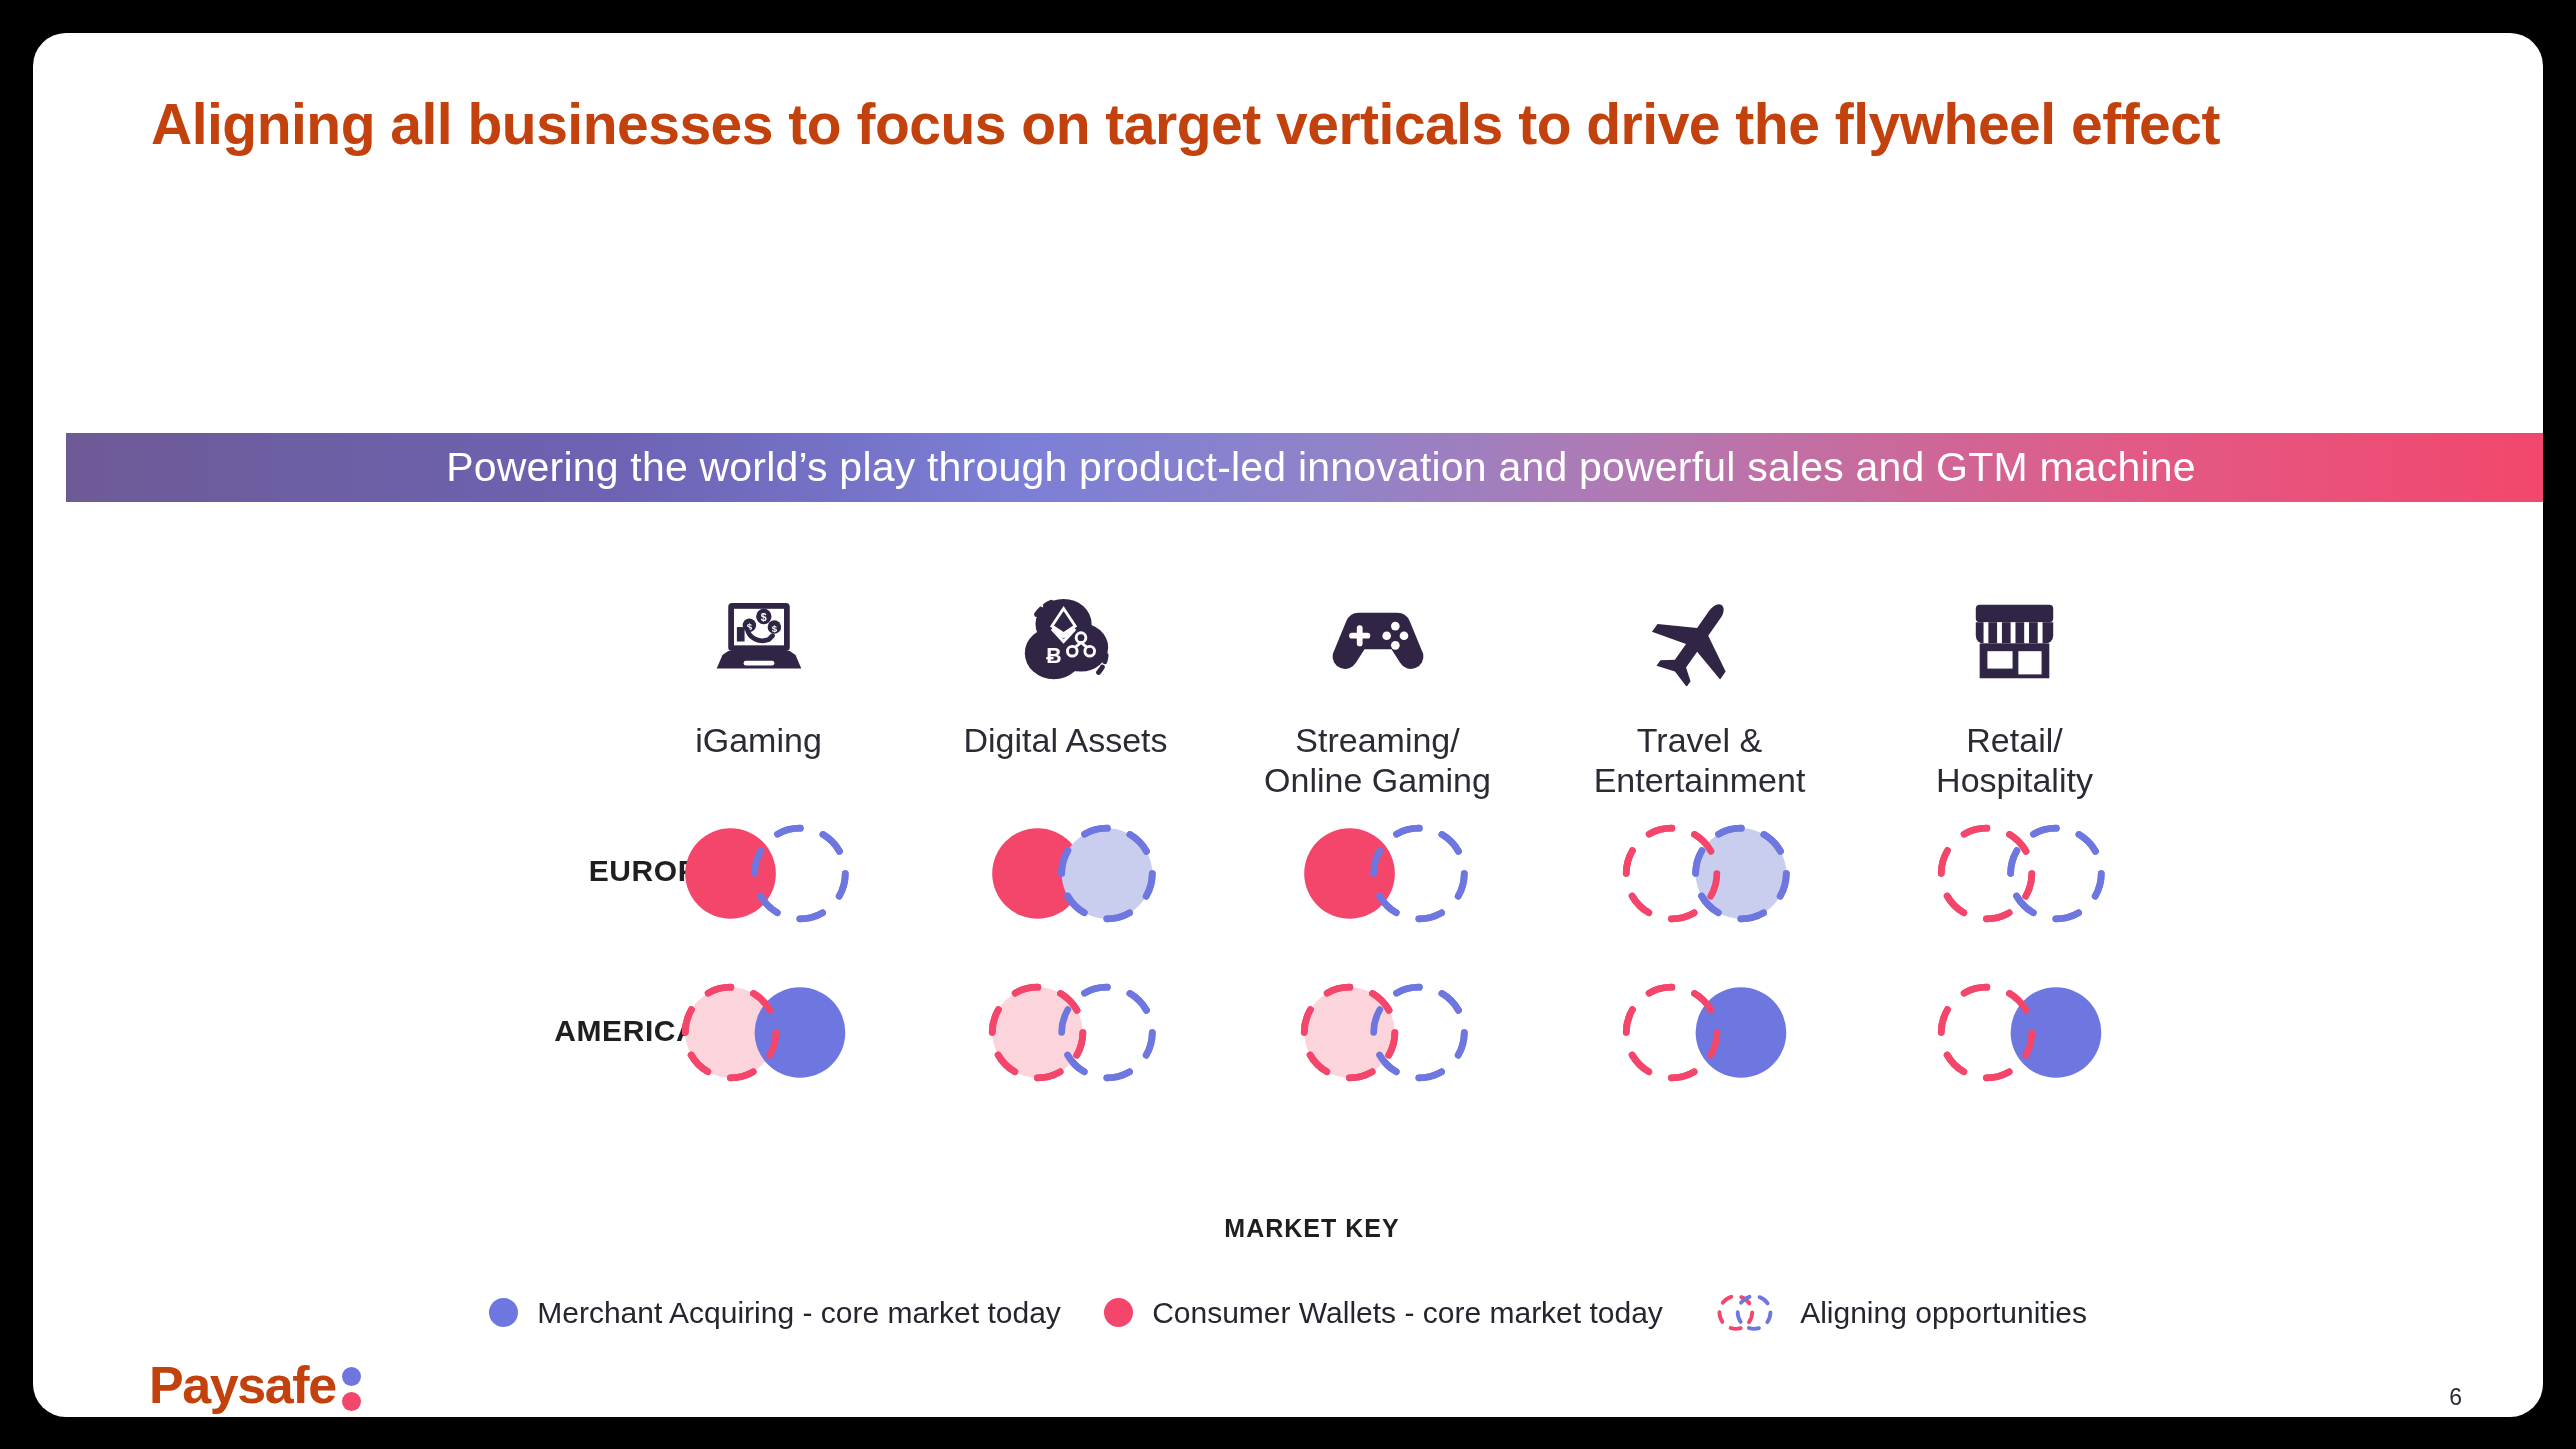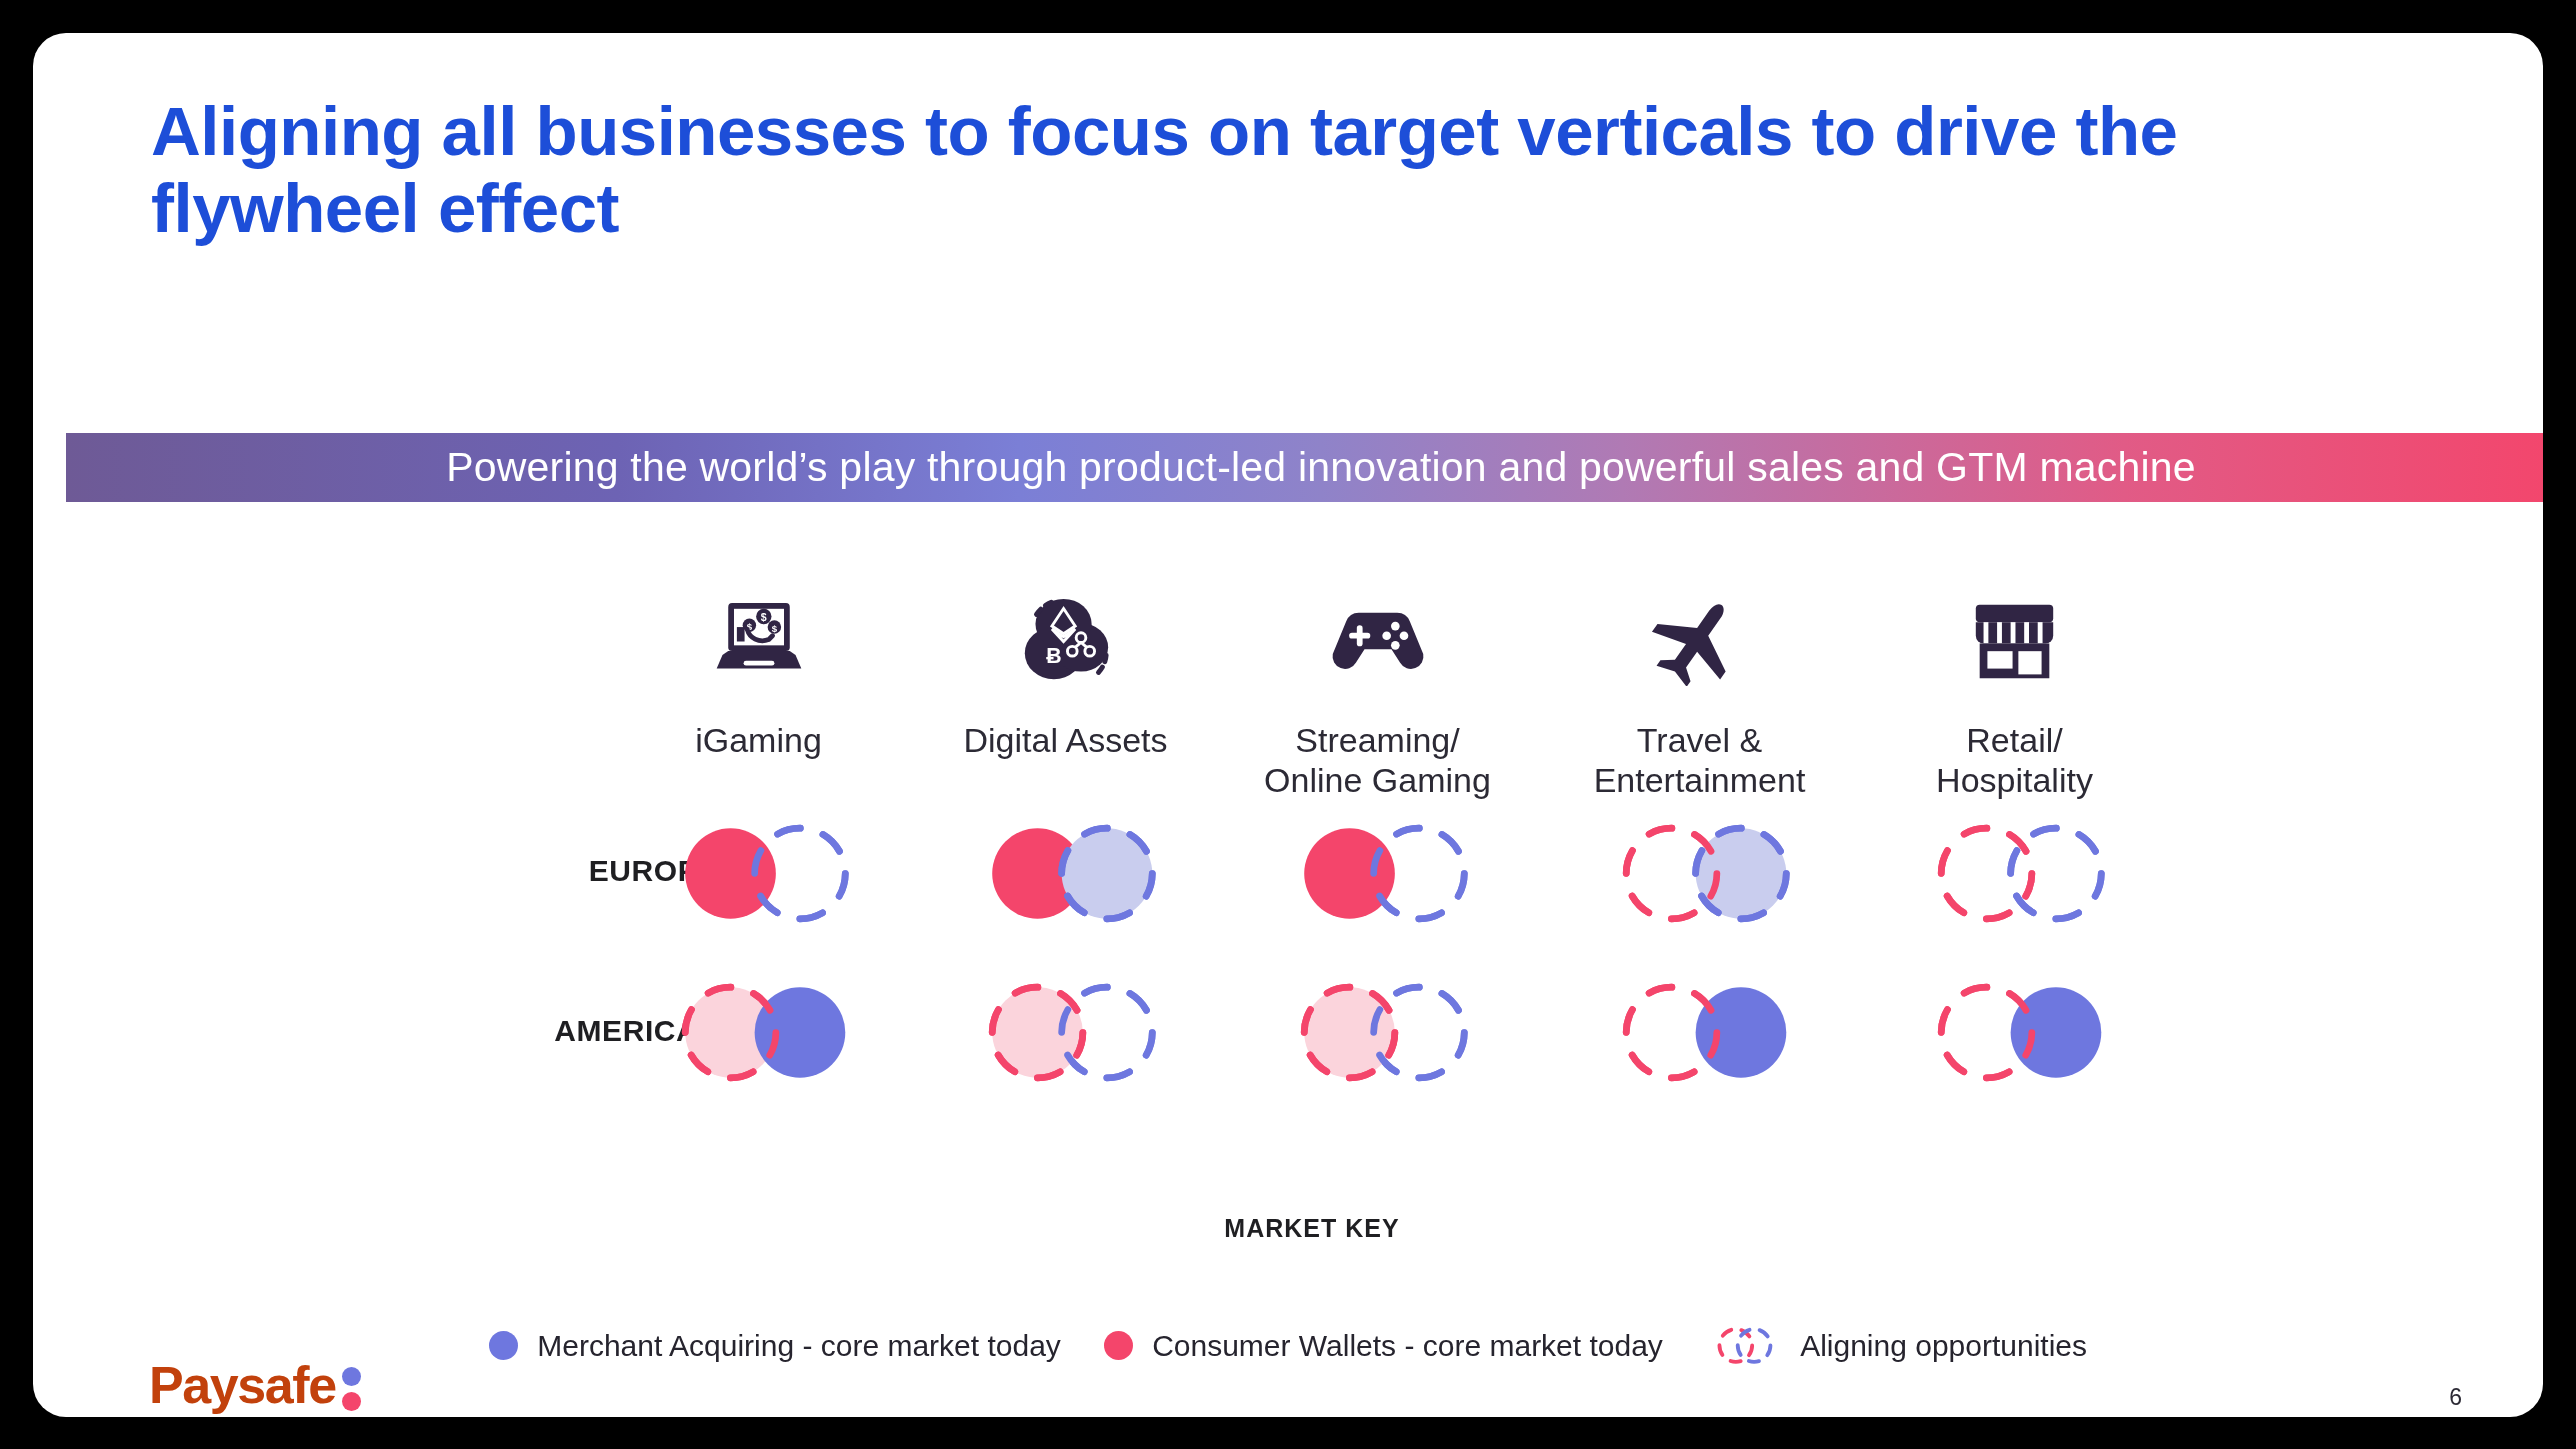--- a/index.html
+++ b/index.html
@@ -16,25 +16,25 @@
     background:#ffffff;
     border-radius:33px;
     overflow:hidden;
   }
 
   
   #title {
     position:absolute;
     left:118px; top:60px;
     width:2251px;
-    font-size:69px;
+    font-size:57px;
     line-height:1.12;
     font-weight:bold;
     letter-spacing:-0.5px;
-    color:#1d4ed8;
+    color:#c2410c;
   }
 
   
   #banner {
     position:absolute;
     left:33px; top:400px;
     width:2510px; height:69px;
     background:linear-gradient(90deg,
         #6e5a96 0%,
         #6d63b4 22%,
@@ -96,21 +96,21 @@
     left:0; top:1181px; width:2510px;
     text-align:center;
     font-size:25px;
     font-weight:bold;
     letter-spacing:1px;
     color:#1f1f22;
     padding-left:48px;
   }
   #legend {
     position:absolute;
-    left:0; top:1291px; width:2510px;
+    left:0; top:1258px; width:2510px;
     display:flex;
     align-items:center;
     justify-content:center;
     gap:43px;
   }
   .legend-item { display:flex; align-items:center; gap:19.3px; }
   .legend-swatch { width:29px; height:29px; border-radius:50%; flex:0 0 auto; }
   .legend-glyph { width:75px; height:43px; flex:0 0 auto; }
   .legend-text { font-size:30px; color:#26242e; white-space:nowrap; }
 

